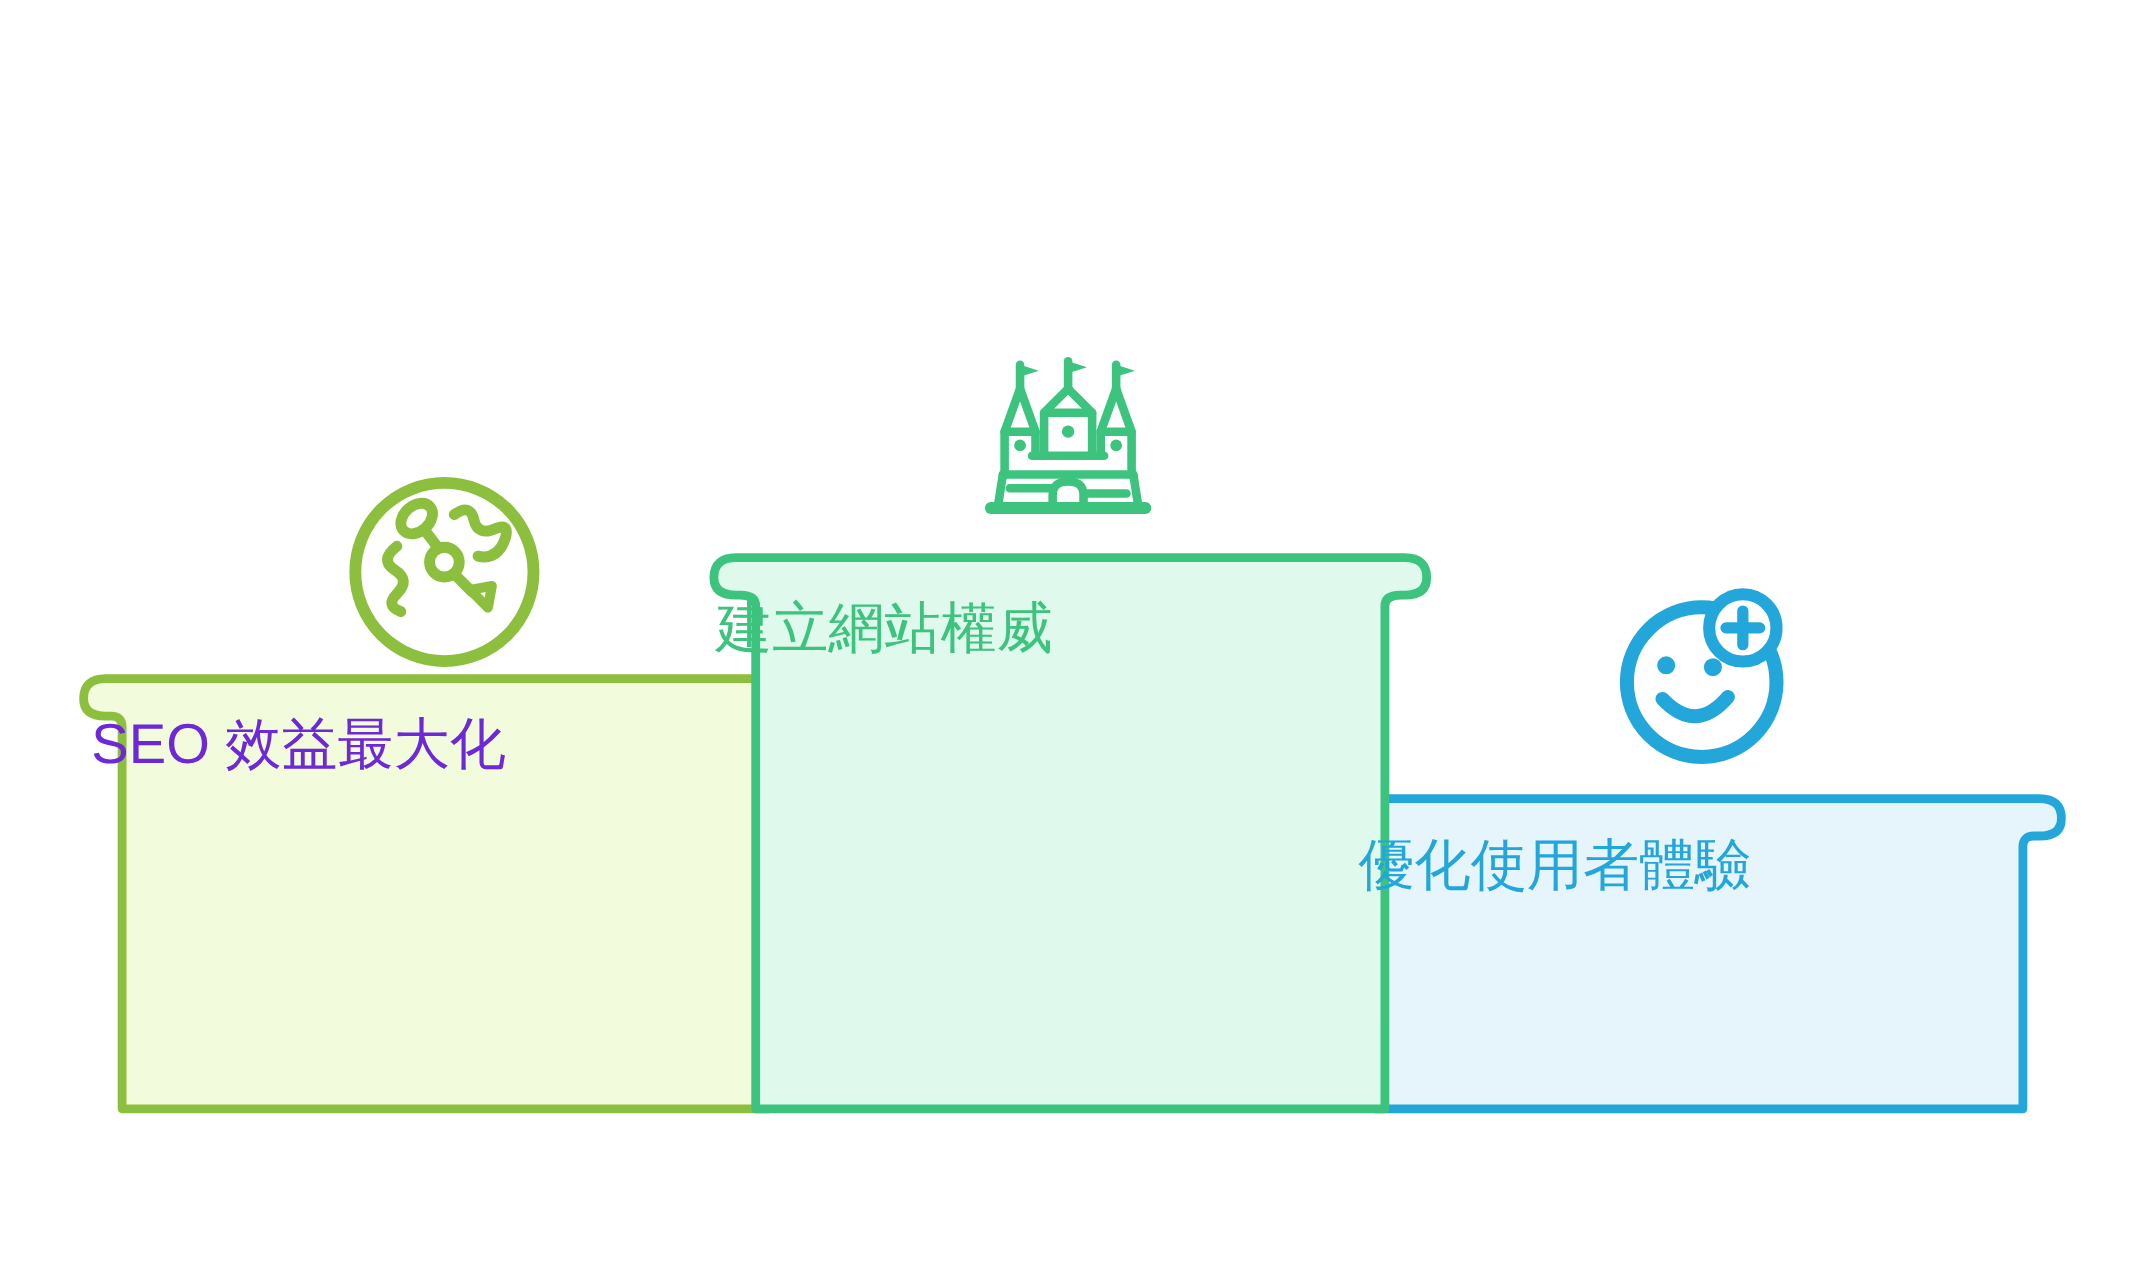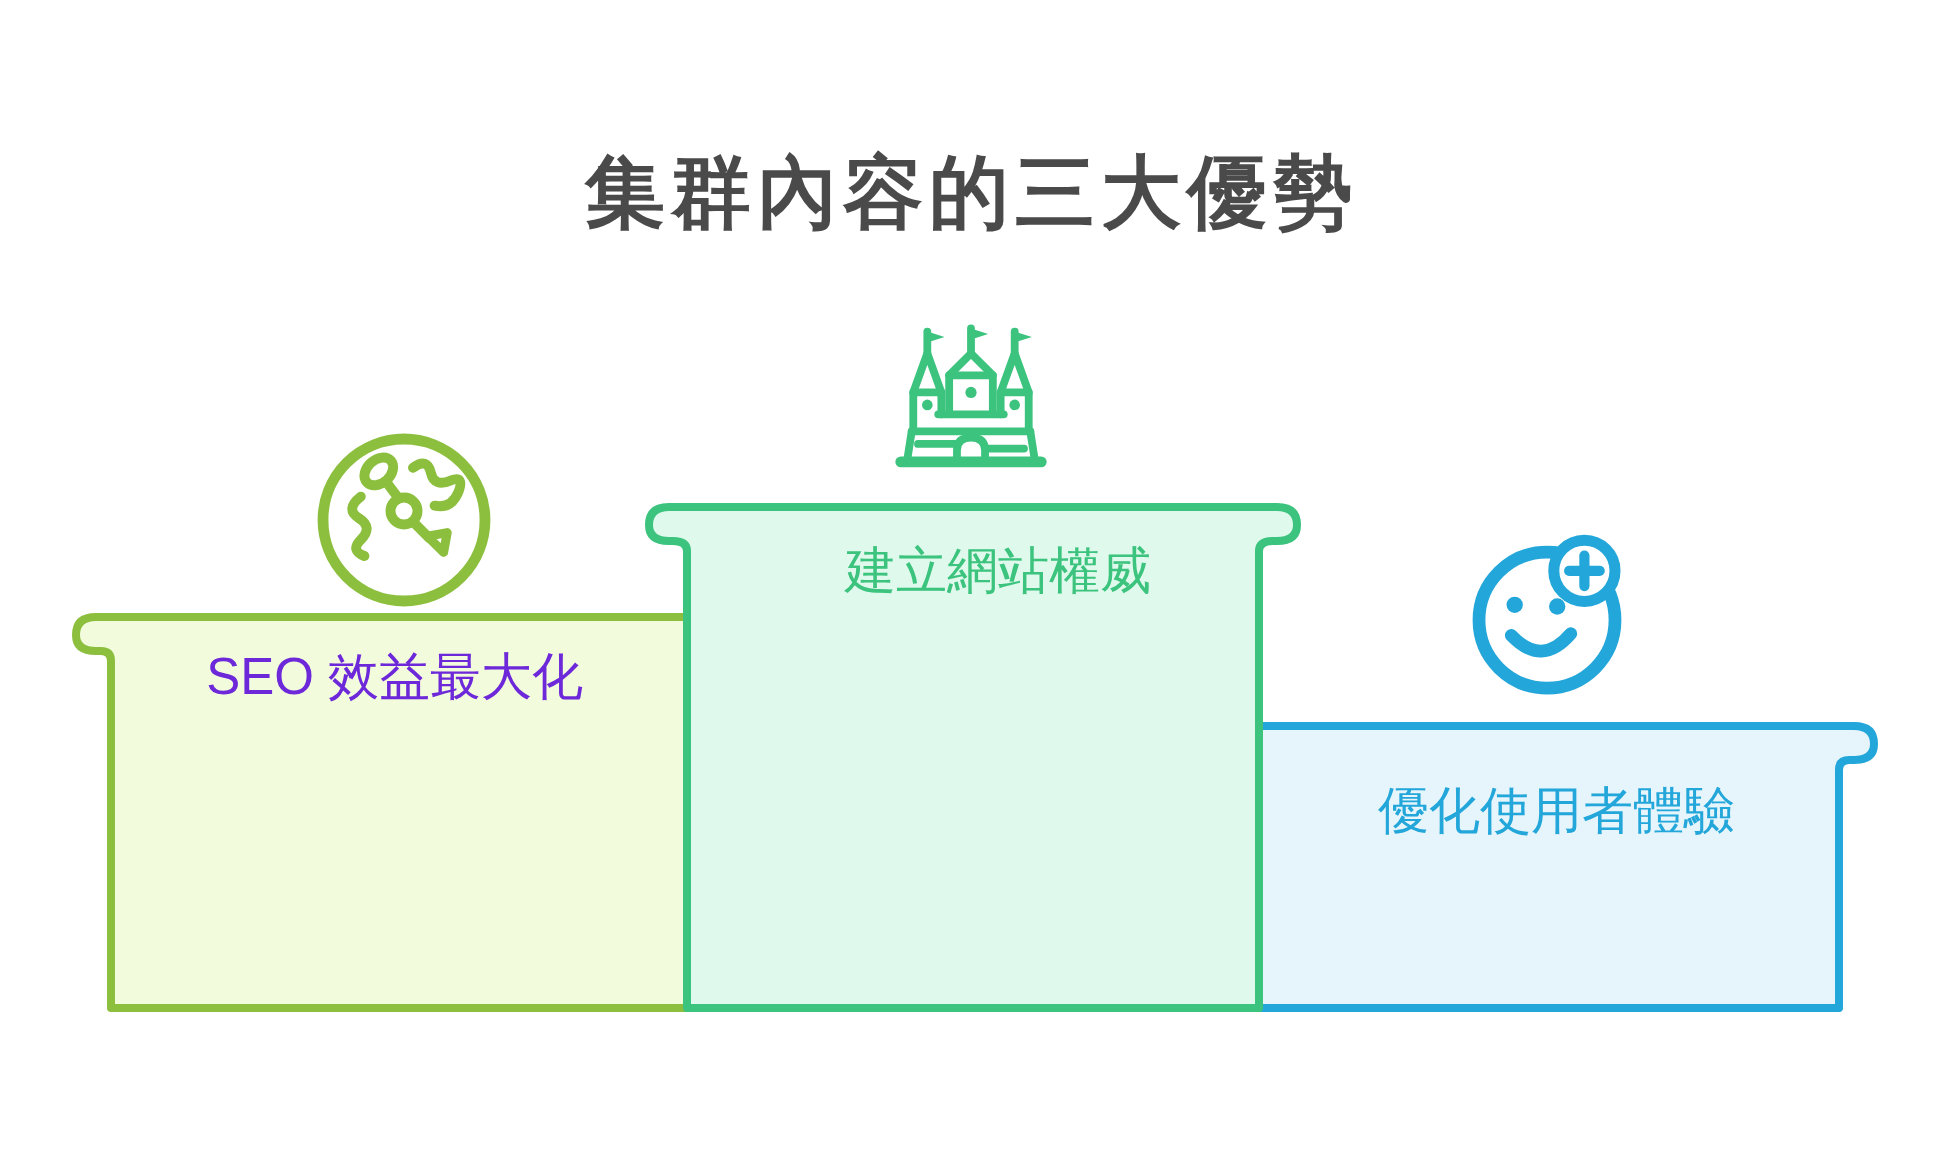--- a/index.html
+++ b/index.html
@@ -22,29 +22,29 @@
     width: 100%;
     margin: 0;
     text-align: center;
     font-size: 80px;
     font-weight: 700;
     letter-spacing: 6px;
     color: #4a4a4a;
   }
   .block-label {
     position: absolute;
-    text-align: right;
+    text-align: left;
     font-weight: 400;
     font-size: 51px;
     line-height: 1.15;
     white-space: nowrap;
   }
   .label-seo       { left: 83px;   top: 648px; width: 500px; color: #6d28d9; }
   .label-authority { left: 651px;  top: 542px; width: 500px; color: #3cc37e; }
-  .label-ux        { left: 1235px; top: 758px; width: 500px; color: #23a6d9; margin-top: 24px; }
+  .label-ux        { left: 1235px; top: 758px; width: 500px; color: #23a6d9; }
   .icon { position: absolute; }
   .icon-route  { left: 314px;  top: 430px; width: 180px; height: 180px; }
   .icon-castle { left: 893px;  top: 316px; width: 156px; height: 156px; }
   .icon-smiley { left: 1462px; top: 530px; width: 170px; height: 170px; }
 </style>
 </head>
 <body>
 
 <div class="stage">
 
@@ -102,18 +102,17 @@
       <path d="M 63 24 H 81"></path>
       <path d="M 72 15 V 33"></path>
       <path d="M 29 62 Q 47 81 64 61" stroke-width="7.5"></path>
     </g>
     <g fill="#23a6d9">
       <circle cx="31" cy="44" r="4.8"></circle>
       <circle cx="56" cy="45" r="4.8"></circle>
     </g>
   </svg>
 
-  <h1 class="page-title">集群內容的三大優勢</h1>
   <div class="block-label label-seo">SEO 效益最大化</div>
   <div class="block-label label-authority">建立網站權威</div>
   <div class="block-label label-ux">優化使用者體驗</div>
 
 </div>
 
 </body></html>

